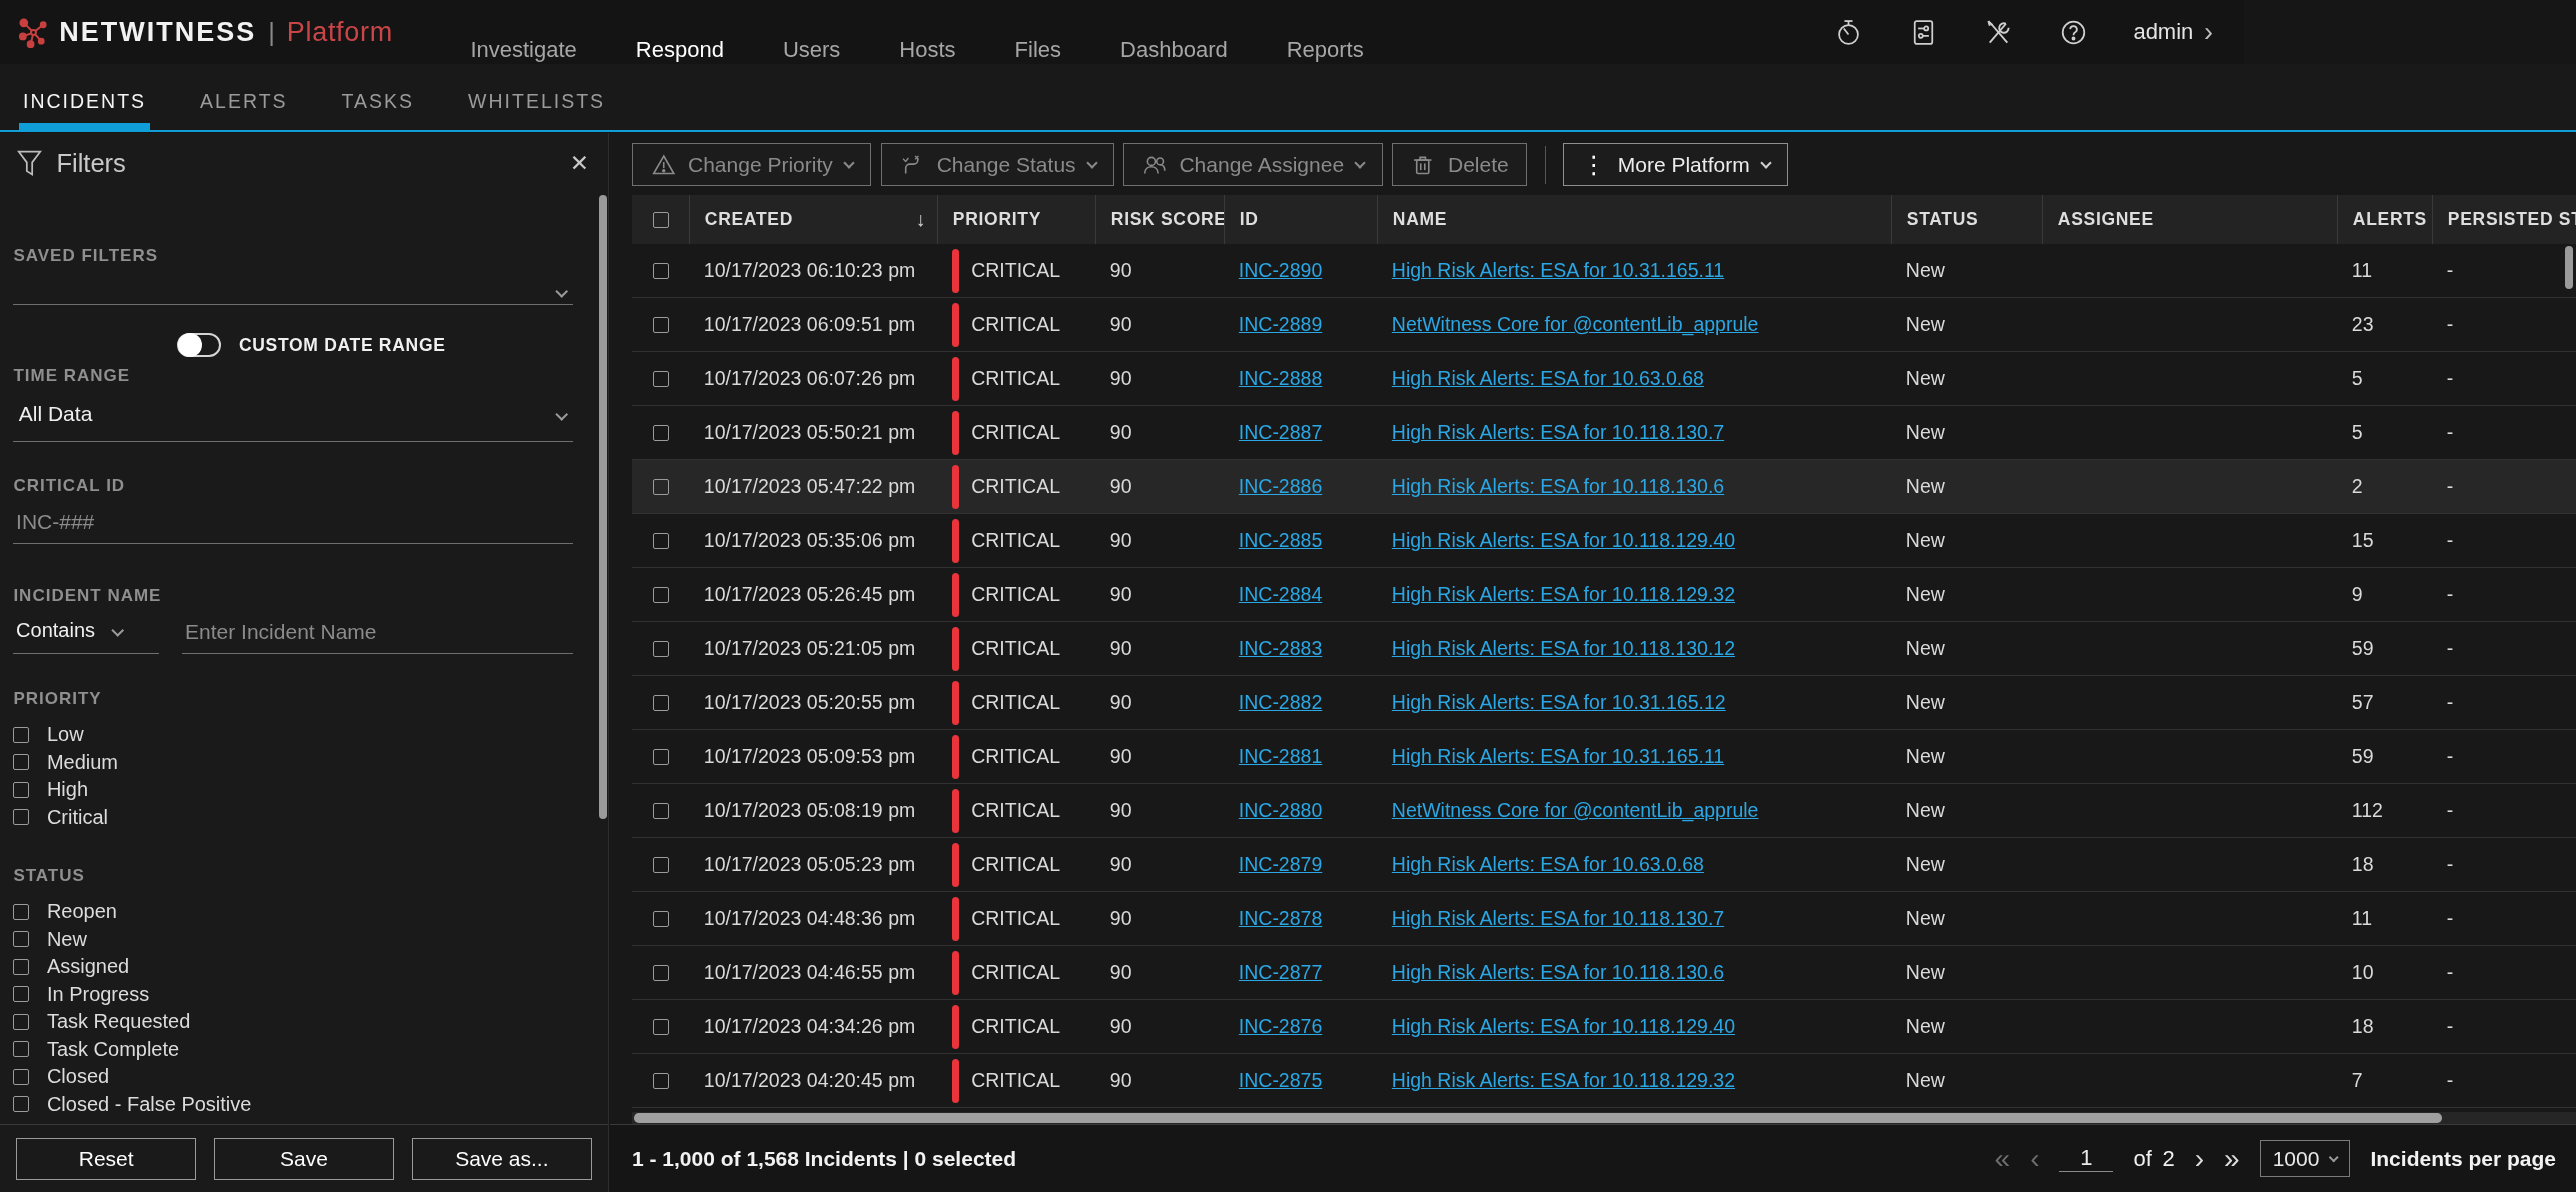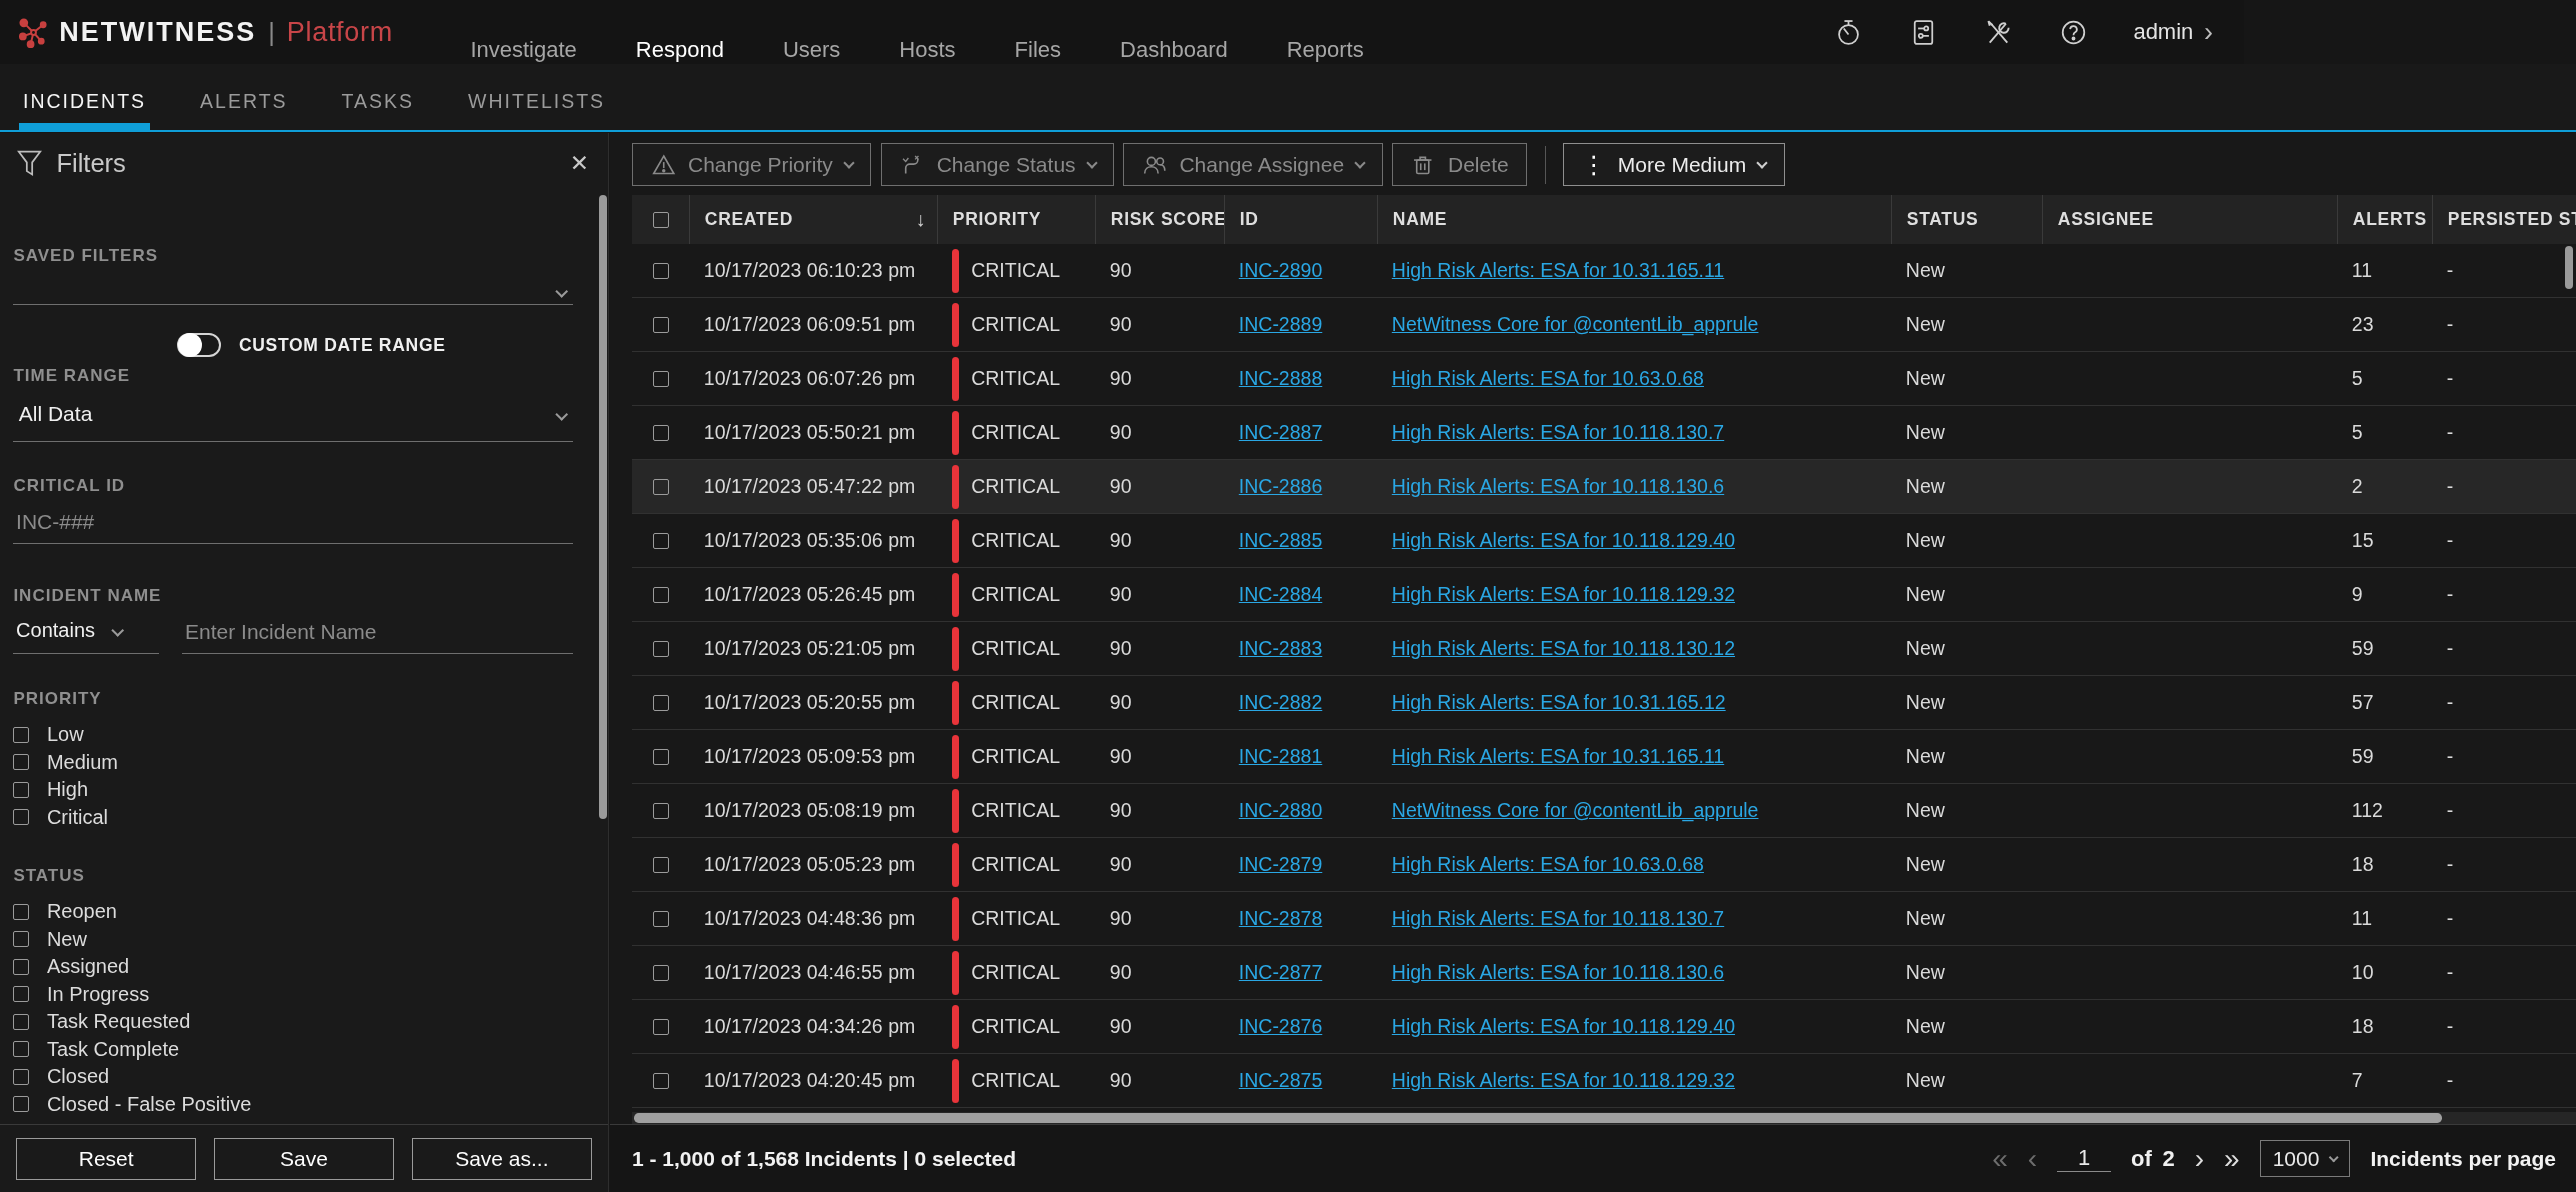--- a/index.html
+++ b/index.html
@@ -113,21 +113,21 @@
 
   
   .table-footer { position:absolute; left:0; right:0; bottom:0; height:68px; background:#151515;
     border-top:0.7px solid #3a3a3a; display:flex; align-items:center; padding:0 20px 0 22px; }
   .summary { font-size:21px; font-weight:bold; color:#f2f2f2; }
   .pagination { margin-left:auto; display:flex; align-items:center; gap:20px; }
   .pg-btn { font-size:28px; color:#6d6d6d; cursor:pointer; line-height:1; }
   .pg-btn.enabled { color:#dedede; }
   .pg-input { width:54px; background:transparent; border:none; border-bottom:1.3px solid #8a8a8a;
     color:#eaeaea; text-align:center; font-size:22px; font-family:"Liberation Sans",sans-serif; outline:none; }
-  .of-group { display:flex; gap:10.7px; font-size:22px; font-weight:bold; color:#f0f0f0; }
+  .of-group { display:flex; gap:10.7px; font-size:22px; font-weight:normal; color:#f0f0f0; }
   .size-box { border:1.3px solid #7a7a7a; display:flex; align-items:center; gap:10.7px; padding:5.4px 12px; cursor:pointer; }
   .size-box .val { font-size:21px; color:#eaeaea; }
   .size-box .chev { width:7.4px; height:7.4px; margin-top:-2px; }
   .per-page { font-size:21px; color:#f2f2f2; font-weight:bold; }
   svg { display:block; }
 </style>
 </head>
 <body>
 
 <div class="app">
@@ -379,21 +379,21 @@
             <line x1="6" y1="12" x2="32" y2="12"></line>
           <path d="M15 12 v-4 h8 v4"></path>
             <line x1="16" y1="17" x2="16" y2="27"></line>
             <line x1="22" y1="17" x2="22" y2="27"></line>
         </svg>
         <span>Delete</span>
       </button>
       <span class="tb-sep"></span>
       <button class="tb primary">
         <span class="kebab">⋮</span>
-        <span>More Medium</span>
+        <span>More Platform</span>
         <span class="chev"></span>
       </button>
     </div>
 
     <div class="grid">
       <div class="thead">
         <div class="th first col-check">
           <span class="checkbox"></span>
         </div>
         <div class="th col-created">

